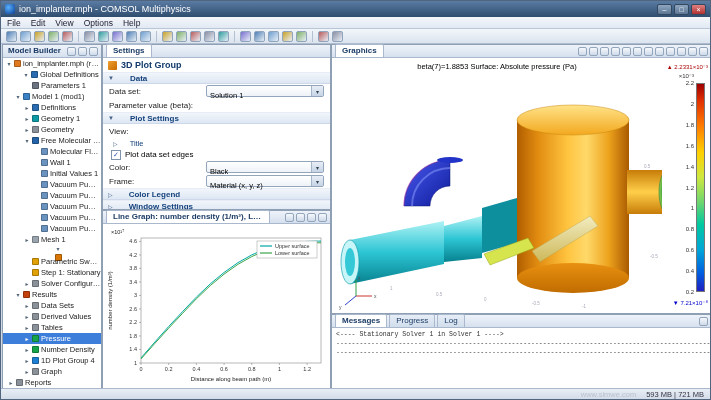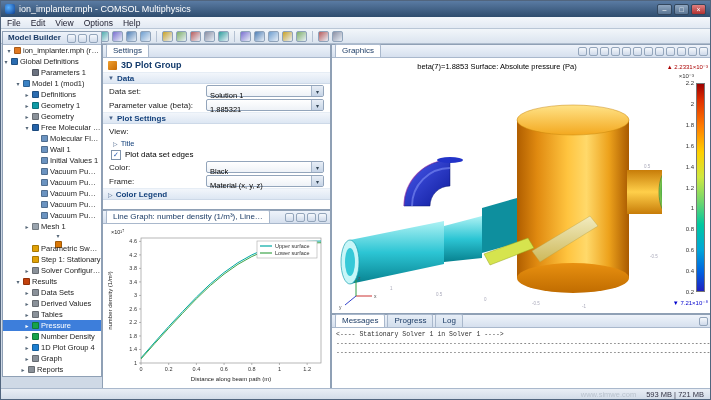--- a/index.html
+++ b/index.html
@@ -17,42 +17,42 @@
   .menubar{position:absolute;top:16px;left:0;right:0;height:12px;background:linear-gradient(#f4f7fb,#e2e9f3);border-bottom:1px solid #b9c6d6;display:flex;align-items:center;padding:0 6px;gap:10px;font-size:8.5px;color:#223;box-sizing:border-box;}
   .menu-item{cursor:default;}
   .toolbar{position:absolute;top:28px;left:0;right:0;height:15px;background:linear-gradient(#f2f6fa,#dbe4ef);border-bottom:1px solid #aebccd;display:flex;align-items:center;gap:3px;padding:0 5px;box-sizing:border-box;}
   .tb-icon{width:11px;height:11px;border:1px solid #8fa3ba;border-radius:2px;box-sizing:border-box;flex:0 0 auto;}
   .tb-sep{width:1px;height:11px;background:#b4c1d2;margin:0 2px;flex:0 0 auto;}
 
   
   .panel{position:absolute;background:#fff;border:1px solid #8fa0b5;box-sizing:border-box;}
   .panel-header{height:13px;background:linear-gradient(#eef3fa,#d6e0ee);border-bottom:1px solid #a9b8cc;display:flex;align-items:flex-end;font-size:8px;color:#1c3c66;padding:0 3px;gap:2px;box-sizing:border-box;}
   .tab{padding:0 6px;height:12px;line-height:12px;border:1px solid #a9b8cc;border-bottom:none;background:linear-gradient(#e6edf6,#d2deec);border-radius:2px 2px 0 0;white-space:nowrap;}
-  .tab.active{background:#fff;font-weight:normal;}
+  .tab.active{background:#fff;font-weight:bold;}
   .hdr-icons{margin-left:auto;display:flex;gap:2px;align-items:center;padding-bottom:1px;}
   .hdr-icon{width:9px;height:9px;border:1px solid #93a5bb;border-radius:2px;background:linear-gradient(#f5f8fc,#cfdaea);box-sizing:border-box;}
 
   
-  #model-builder{left:1px;top:30px;width:100px;height:346px;}
+  #model-builder{left:1px;top:43px;width:100px;height:346px;}
   .mb-title{font-weight:bold;white-space:nowrap;overflow:hidden;padding:0 2px;line-height:12px;}
   .tree{position:absolute;top:13px;left:0;right:0;bottom:0;overflow:hidden;font-size:7.5px;color:#222;background:#fff;}
   .tree-item{height:11px;display:flex;align-items:center;gap:2px;white-space:nowrap;box-sizing:border-box;}
   .tree-item.selected{background:#3d7edb;color:#fff;}
   .tw{width:6px;font-size:6px;color:#567;flex:0 0 auto;text-align:center;}
   .tree-item.selected .tw{color:#fff;}
   .ti{width:7px;height:7px;border-radius:1px;flex:0 0 auto;border:1px solid rgba(0,0,0,.25);box-sizing:border-box;}
   .tl{overflow:hidden;text-overflow:ellipsis;}
 
   
   #settings-panel{left:101px;top:43px;width:229px;height:166px;}
   .settings-body{position:absolute;top:13px;left:0;right:0;bottom:0;overflow:hidden;background:#fff;font-size:8px;}
   .panel-title-row{display:flex;align-items:center;gap:4px;padding:2px 5px;font-size:9px;font-weight:bold;color:#123a6b;height:14px;box-sizing:border-box;}
   .pt-icon{width:9px;height:9px;background:linear-gradient(135deg,#f0a030,#c86a00);border-radius:1px;flex:0 0 auto;}
-  .section-header{display:flex;align-items:center;gap:3px;height:12px;padding:0 5px;background:linear-gradient(#f2f6fb,#dde7f3);border-top:1px solid #e6edf5;border-bottom:1px solid #cdd9e8;color:#15427c;font-weight:bold;font-size:8px;box-sizing:border-box;}
-  .subsection{display:flex;align-items:center;gap:3px;height:11px;padding:0 10px;color:#15427c;font-size:7.5px;box-sizing:border-box;}
+  .section-header{display:flex;align-items:center;gap:16px;height:12px;padding:0 5px;background:linear-gradient(#f2f6fb,#dde7f3);border-top:1px solid #e6edf5;border-bottom:1px solid #cdd9e8;color:#15427c;font-weight:bold;font-size:8px;box-sizing:border-box;}
+  .subsection{display:flex;align-items:center;gap:12px;height:11px;padding:0 10px;color:#15427c;font-size:7.5px;box-sizing:border-box;}
   .tri{font-size:6px;color:#48638a;flex:0 0 auto;}
   .field-row{display:flex;align-items:center;gap:4px;padding:1px 6px;height:14px;box-sizing:border-box;}
   .flabel{color:#222;white-space:nowrap;overflow:hidden;}
   .select{margin-left:auto;display:flex;align-items:center;border:1px solid #93a5bb;background:linear-gradient(#fff,#eef2f7);height:12px;width:118px;font-size:7.5px;padding-left:3px;justify-content:space-between;border-radius:2px;box-sizing:border-box;flex:0 0 auto;}
   .select .sel-text{overflow:hidden;white-space:nowrap;text-overflow:ellipsis;margin-top:9px;}
   .select .arrow{width:11px;height:100%;background:linear-gradient(#e8eef6,#c6d4e6);border-left:1px solid #a5b5c9;font-size:6px;display:flex;align-items:center;justify-content:center;color:#345;flex:0 0 auto;}
   .checkbox-row{display:flex;align-items:center;gap:4px;padding:1px 8px;height:11px;box-sizing:border-box;}
   .cbx{width:8px;height:8px;border:1px solid #7f93ab;background:#fff;font-size:7px;line-height:7px;text-align:center;color:#2a5db0;flex:0 0 auto;}
 
   
@@ -142,21 +142,21 @@
           <div class="hdr-icon" title="expand-all"></div>
           <div class="hdr-icon" title="move-up"></div>
         </div>
     </div>
     <div class="tree">
         <div class="tree-item" style="padding-left: 3px;">
           <span class="tw">▾</span>
           <span class="ti" style="background: rgb(224, 120, 32);"></span>
           <span class="tl">ion_implanter.mph (root)</span>
         </div>
-        <div class="tree-item" style="padding-left: 0;">
+        <div class="tree-item" style="padding-left: 20px;">
           <span class="tw">▾</span>
           <span class="ti" style="background: rgb(43, 108, 176);"></span>
           <span class="tl">Global Definitions</span>
         </div>
         <div class="tree-item" style="padding-left: 21px;">
           <span class="tw"></span>
           <span class="ti" style="background: rgb(107, 114, 128);"></span>
           <span class="tl">Parameters 1</span>
         </div>
         <div class="tree-item" style="padding-left: 12px;">
@@ -282,21 +282,21 @@
         <div class="tree-item" style="padding-left: 21px;">
           <span class="tw">▸</span>
           <span class="ti" style="background: rgb(29, 127, 209);"></span>
           <span class="tl">1D Plot Group 4</span>
         </div>
         <div class="tree-item" style="padding-left: 21px;">
           <span class="tw">▸</span>
           <span class="ti" style="background: rgb(138, 145, 153);"></span>
           <span class="tl">Graph</span>
         </div>
-        <div class="tree-item" style="padding-left: 17px; align-items: center;">
+        <div class="tree-item" style="padding-left: 5px; align-items: center;">
           <span class="tw">▸</span>
           <span class="ti" style="background: rgb(138, 145, 153);"></span>
           <span class="tl">Reports</span>
         </div>
       </div>
   </div>
 
   <div class="panel" id="settings-panel">
     <div class="panel-header">
       <span class="tab active">Settings</span>
@@ -313,24 +313,20 @@
       </div>
       <div class="field-row">
         <span class="flabel">Data set:</span>
         <div class="select">
           <span class="sel-text">Solution 1</span>
           <span class="arrow">▾</span>
         </div>
       </div>
       <div class="field-row">
         <span class="flabel">Parameter value (beta):</span>
-        <div class="select">
-          <span class="sel-text">1.885321</span>
-          <span class="arrow">▾</span>
-        </div>
       </div>
 
       <div class="section-header">
         <span class="tri">▼</span>
         <span>Plot Settings</span>
       </div>
       <div class="field-row">
         <span class="flabel">View:</span>
       </div>
       <div class="subsection">
@@ -352,20 +348,24 @@
         <span class="flabel">Frame:</span>
         <div class="select">
           <span class="sel-text">Material  (x, y, z)</span>
           <span class="arrow">▾</span>
         </div>
       </div>
 
       <div class="section-header">
         <span class="tri">▷</span>
         <span>Color Legend</span>
+      </div>
+      <div class="section-header">
+        <span class="tri">▷</span>
+        <span>Window Settings</span>
       </div>
     </div>
   </div>
 
   <div class="panel" id="plot-window">
     <div class="panel-header">
       <span class="tab active plot-tab">Line Graph: number density (1/m³), Line Graph: number density (1/m³)</span>
       <div class="hdr-icons">
           <div class="hdr-icon" title="plot"></div>
           <div class="hdr-icon" title="zoom-extents"></div>

